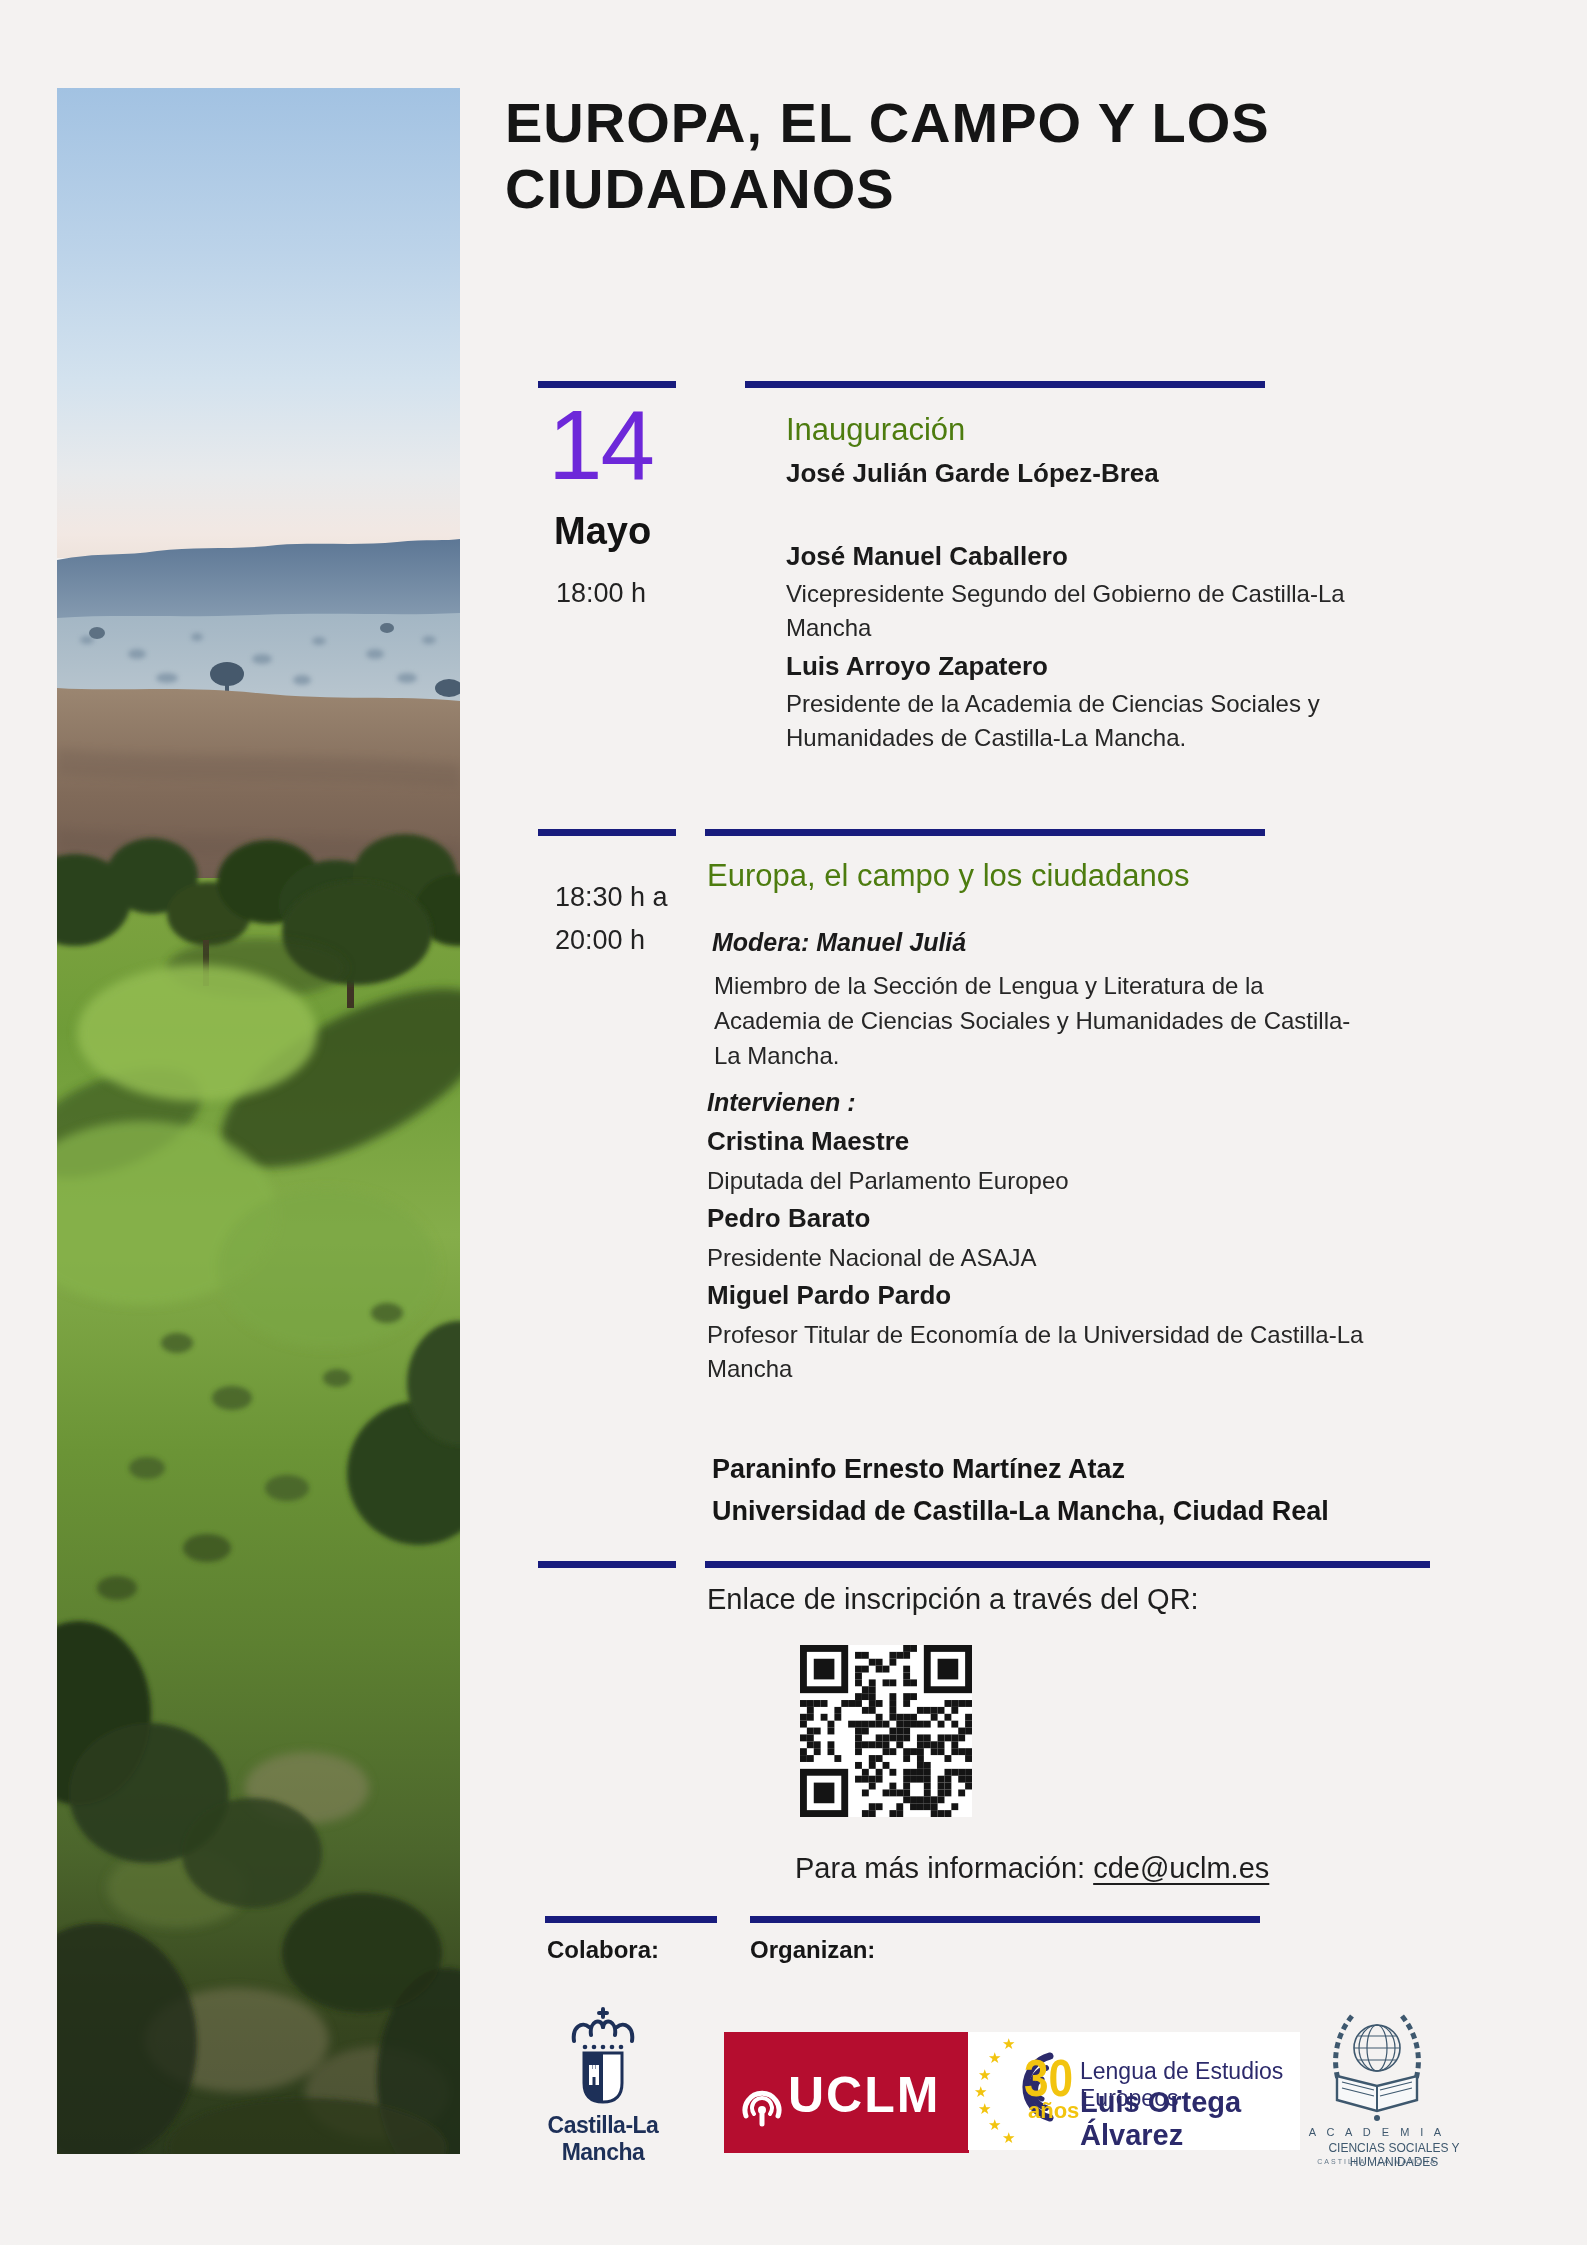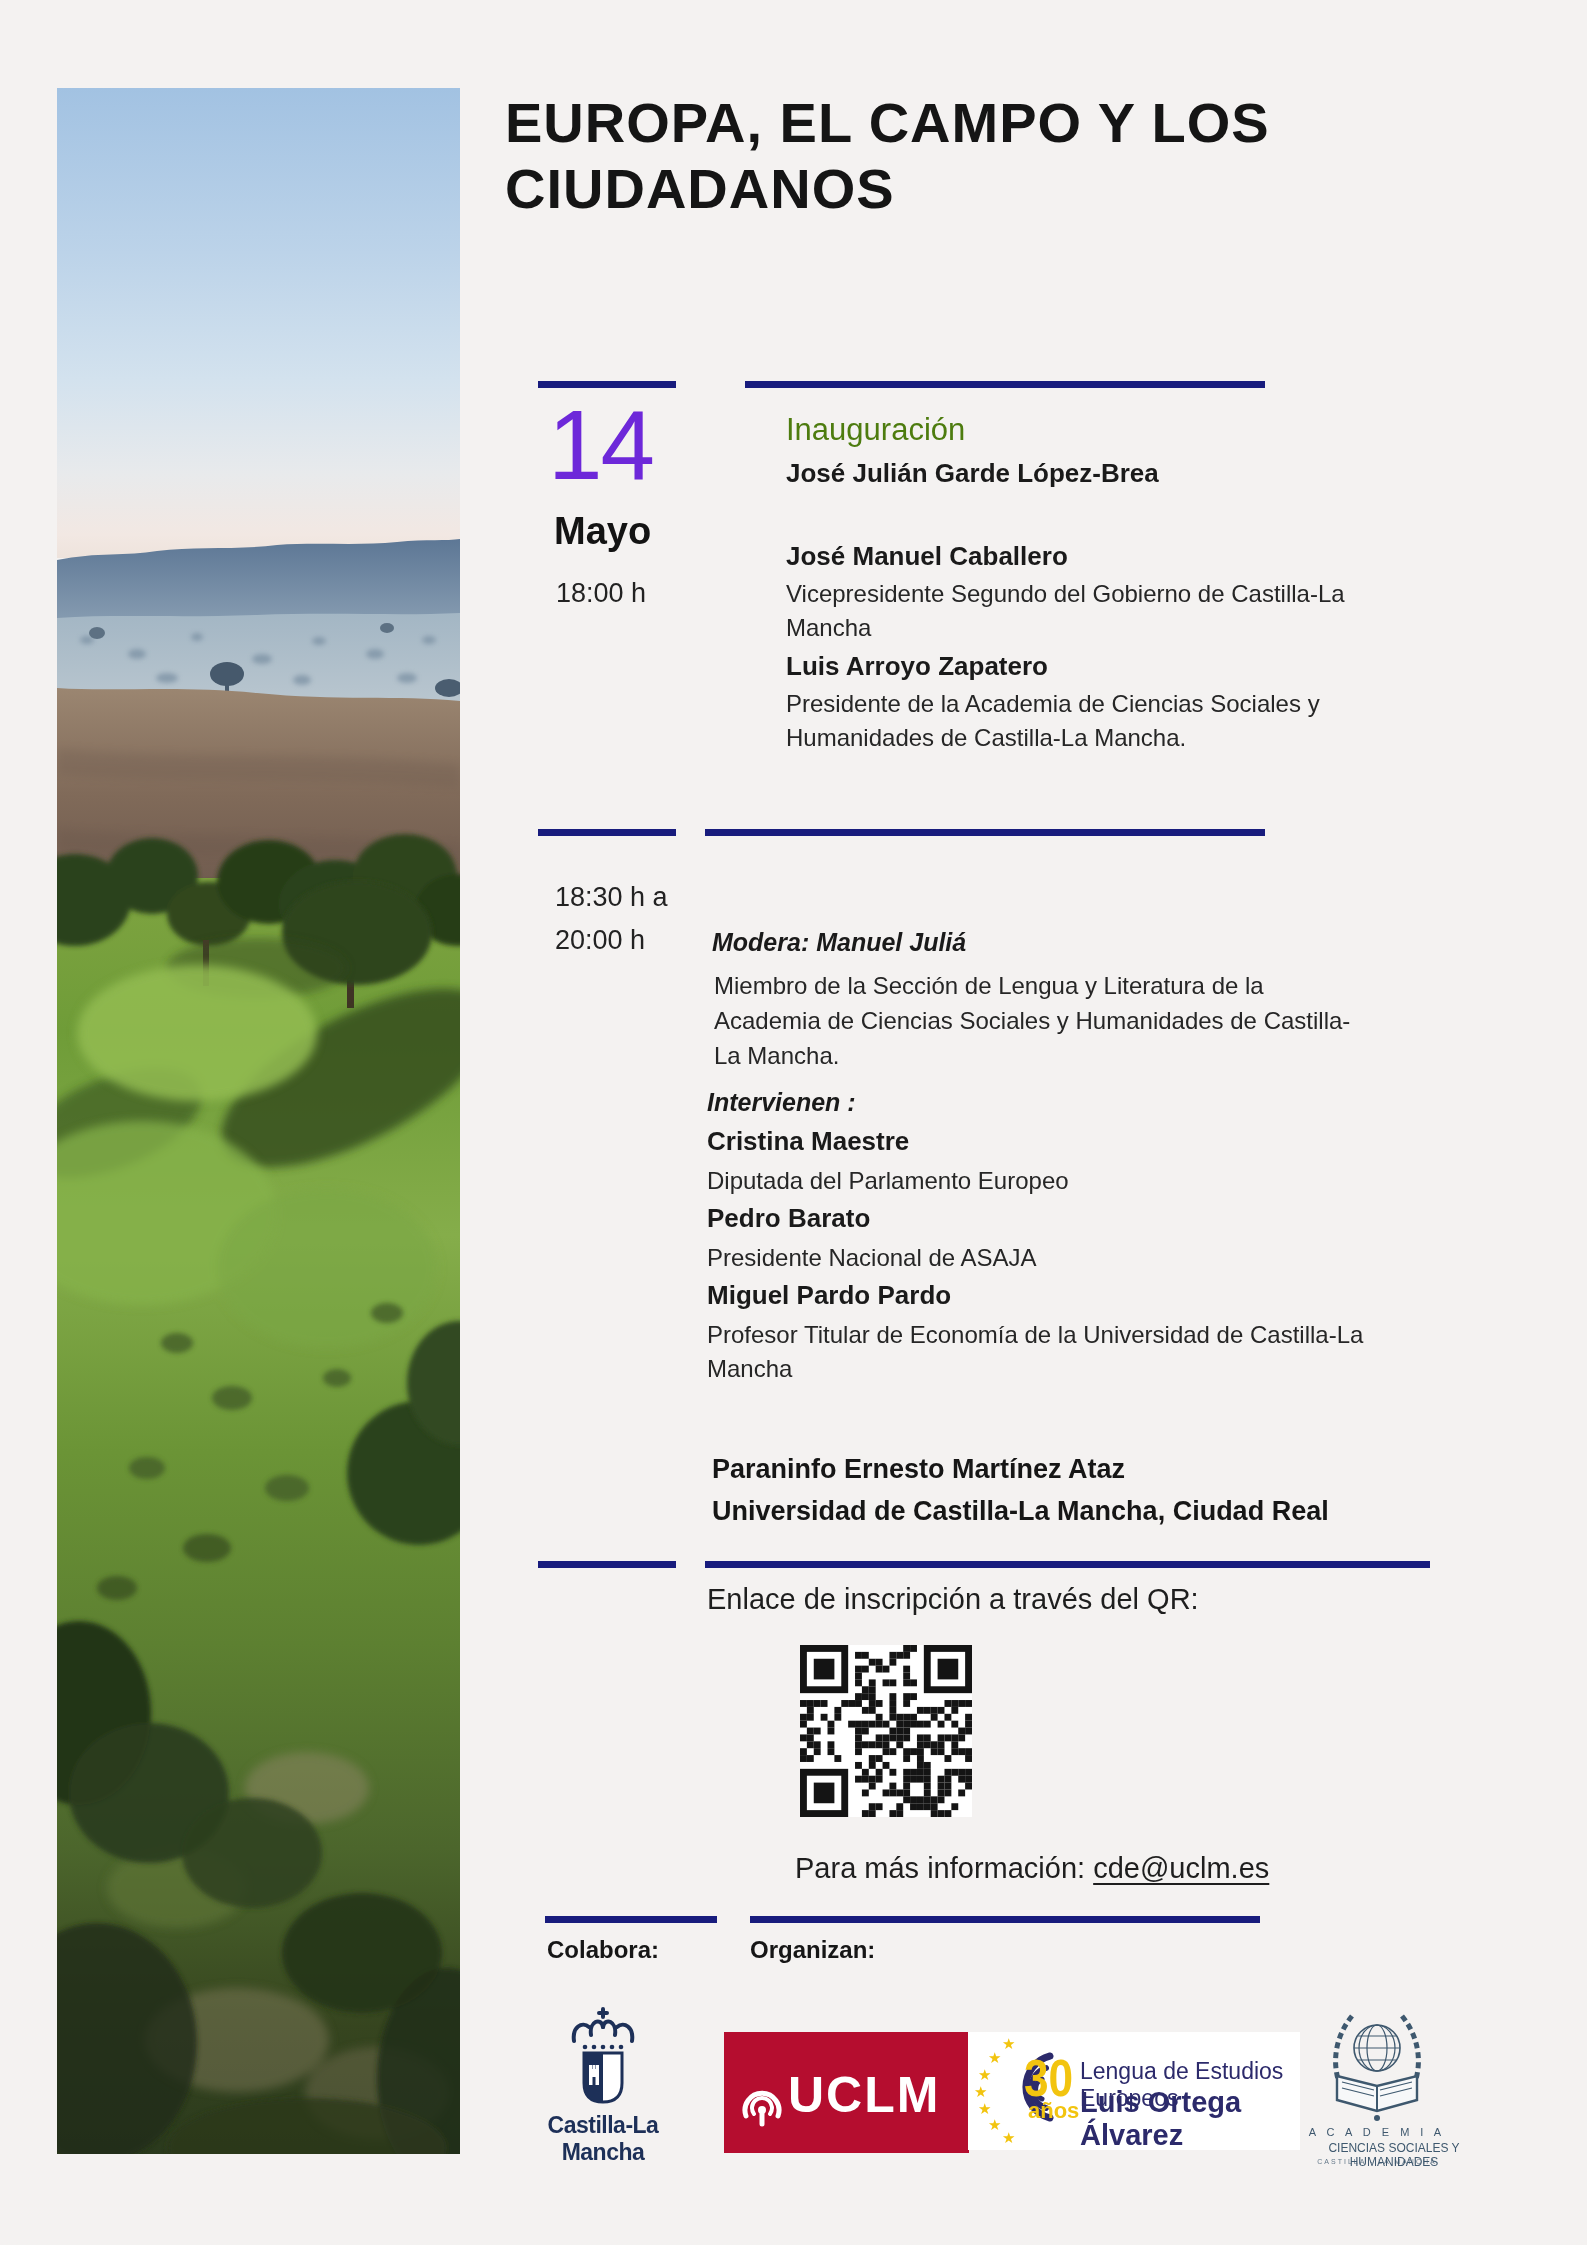--- a/index.html
+++ b/index.html
@@ -177,20 +177,21 @@
   <div class="abs name" style="left:786px;top:458px">José Julián Garde López-Brea</div>
   <div class="abs name" style="left:786px;top:541px">José Manuel Caballero</div>
   <div class="abs role pre" style="left:786px;top:577px">Vicepresidente Segundo del Gobierno de Castilla-La
 Mancha</div>
   <div class="abs name" style="left:786px;top:651px">Luis Arroyo Zapatero</div>
   <div class="abs role pre" style="left:786px;top:687px">Presidente de la Academia de Ciencias Sociales y
 Humanidades de Castilla-La Mancha.</div>
 
   <div class="abs timetxt pre" style="left:555px;top:876px">18:30 h a
 20:00 h</div>
+  <div class="abs sec-head" style="left:707px;top:858px">Europa, el campo y los ciudadanos</div>
   <div class="abs lead-italic" style="left:712px;top:928px">Modera: Manuel Juliá</div>
   <div class="abs role pre" style="left:714px;top:968px;line-height:35px">Miembro de la Sección de Lengua y Literatura de la
 Academia de Ciencias Sociales y Humanidades de Castilla-
 La Mancha.</div>
   <div class="abs lead-italic" style="left:707px;top:1088px">Intervienen :</div>
   <div class="abs name" style="left:707px;top:1126px">Cristina Maestre</div>
   <div class="abs role" style="left:707px;top:1164px">Diputada del Parlamento Europeo</div>
   <div class="abs name" style="left:707px;top:1203px">Pedro Barato</div>
   <div class="abs role" style="left:707px;top:1241px">Presidente Nacional de ASAJA</div>
   <div class="abs name" style="left:707px;top:1280px">Miguel Pardo Pardo</div>

